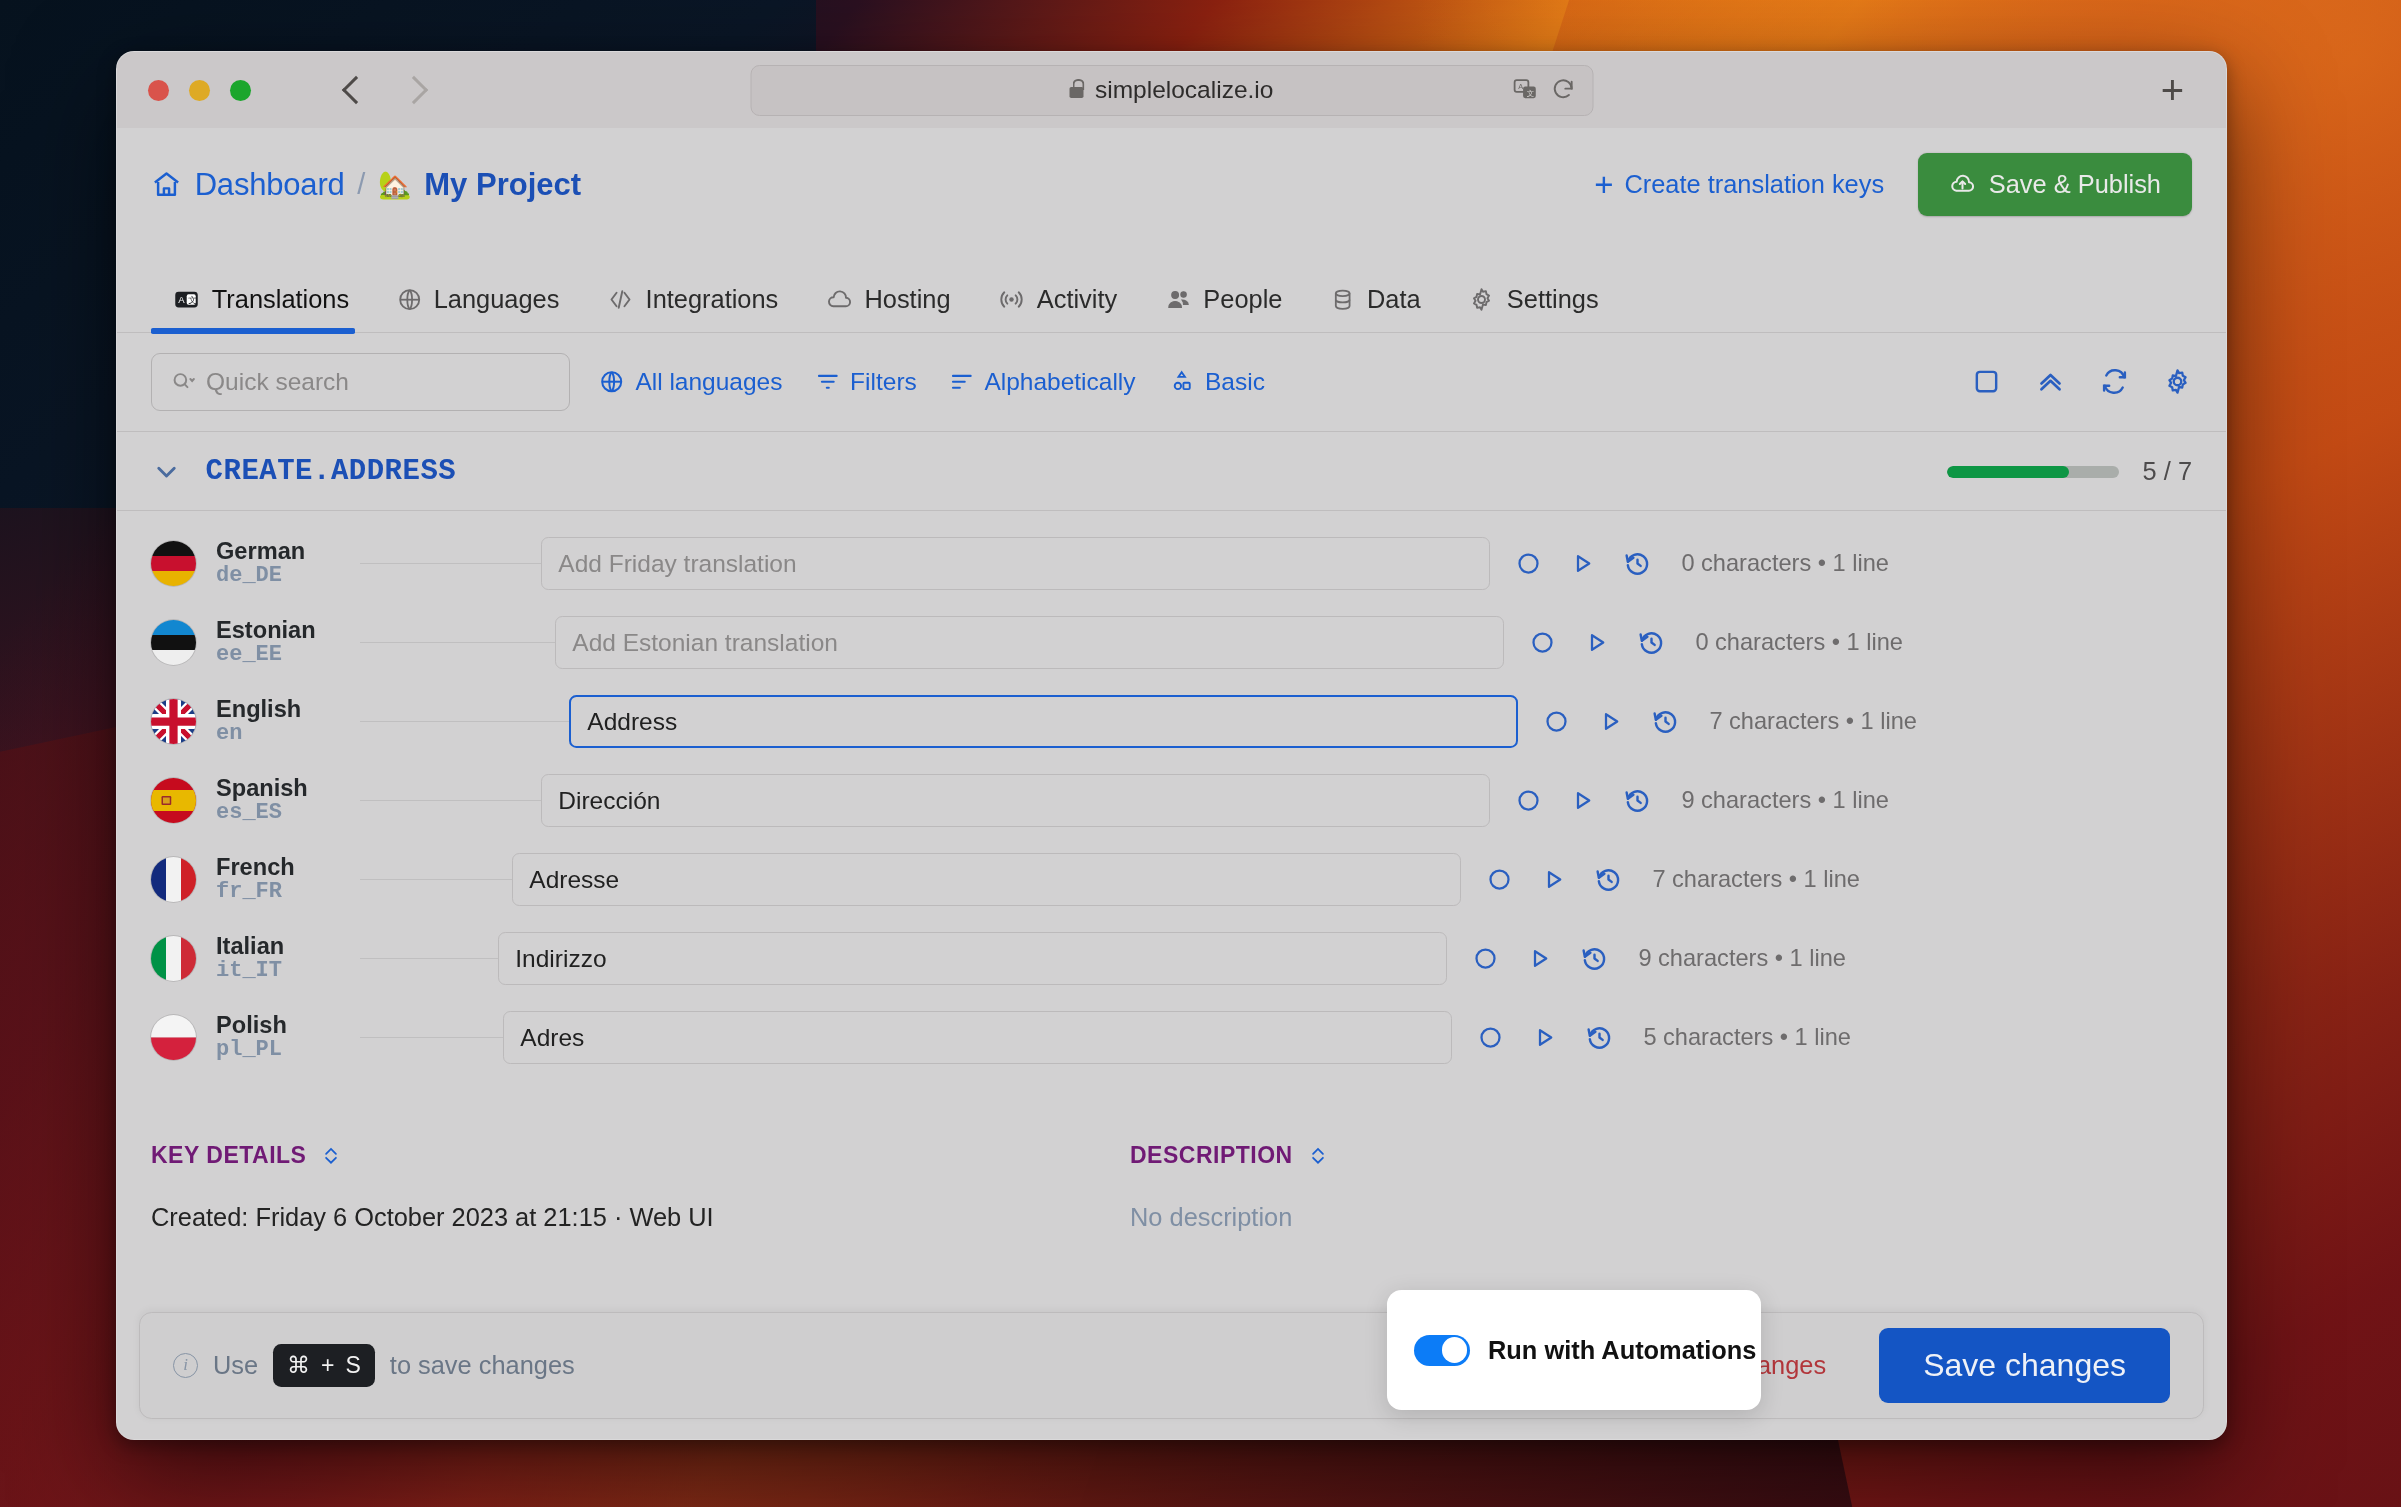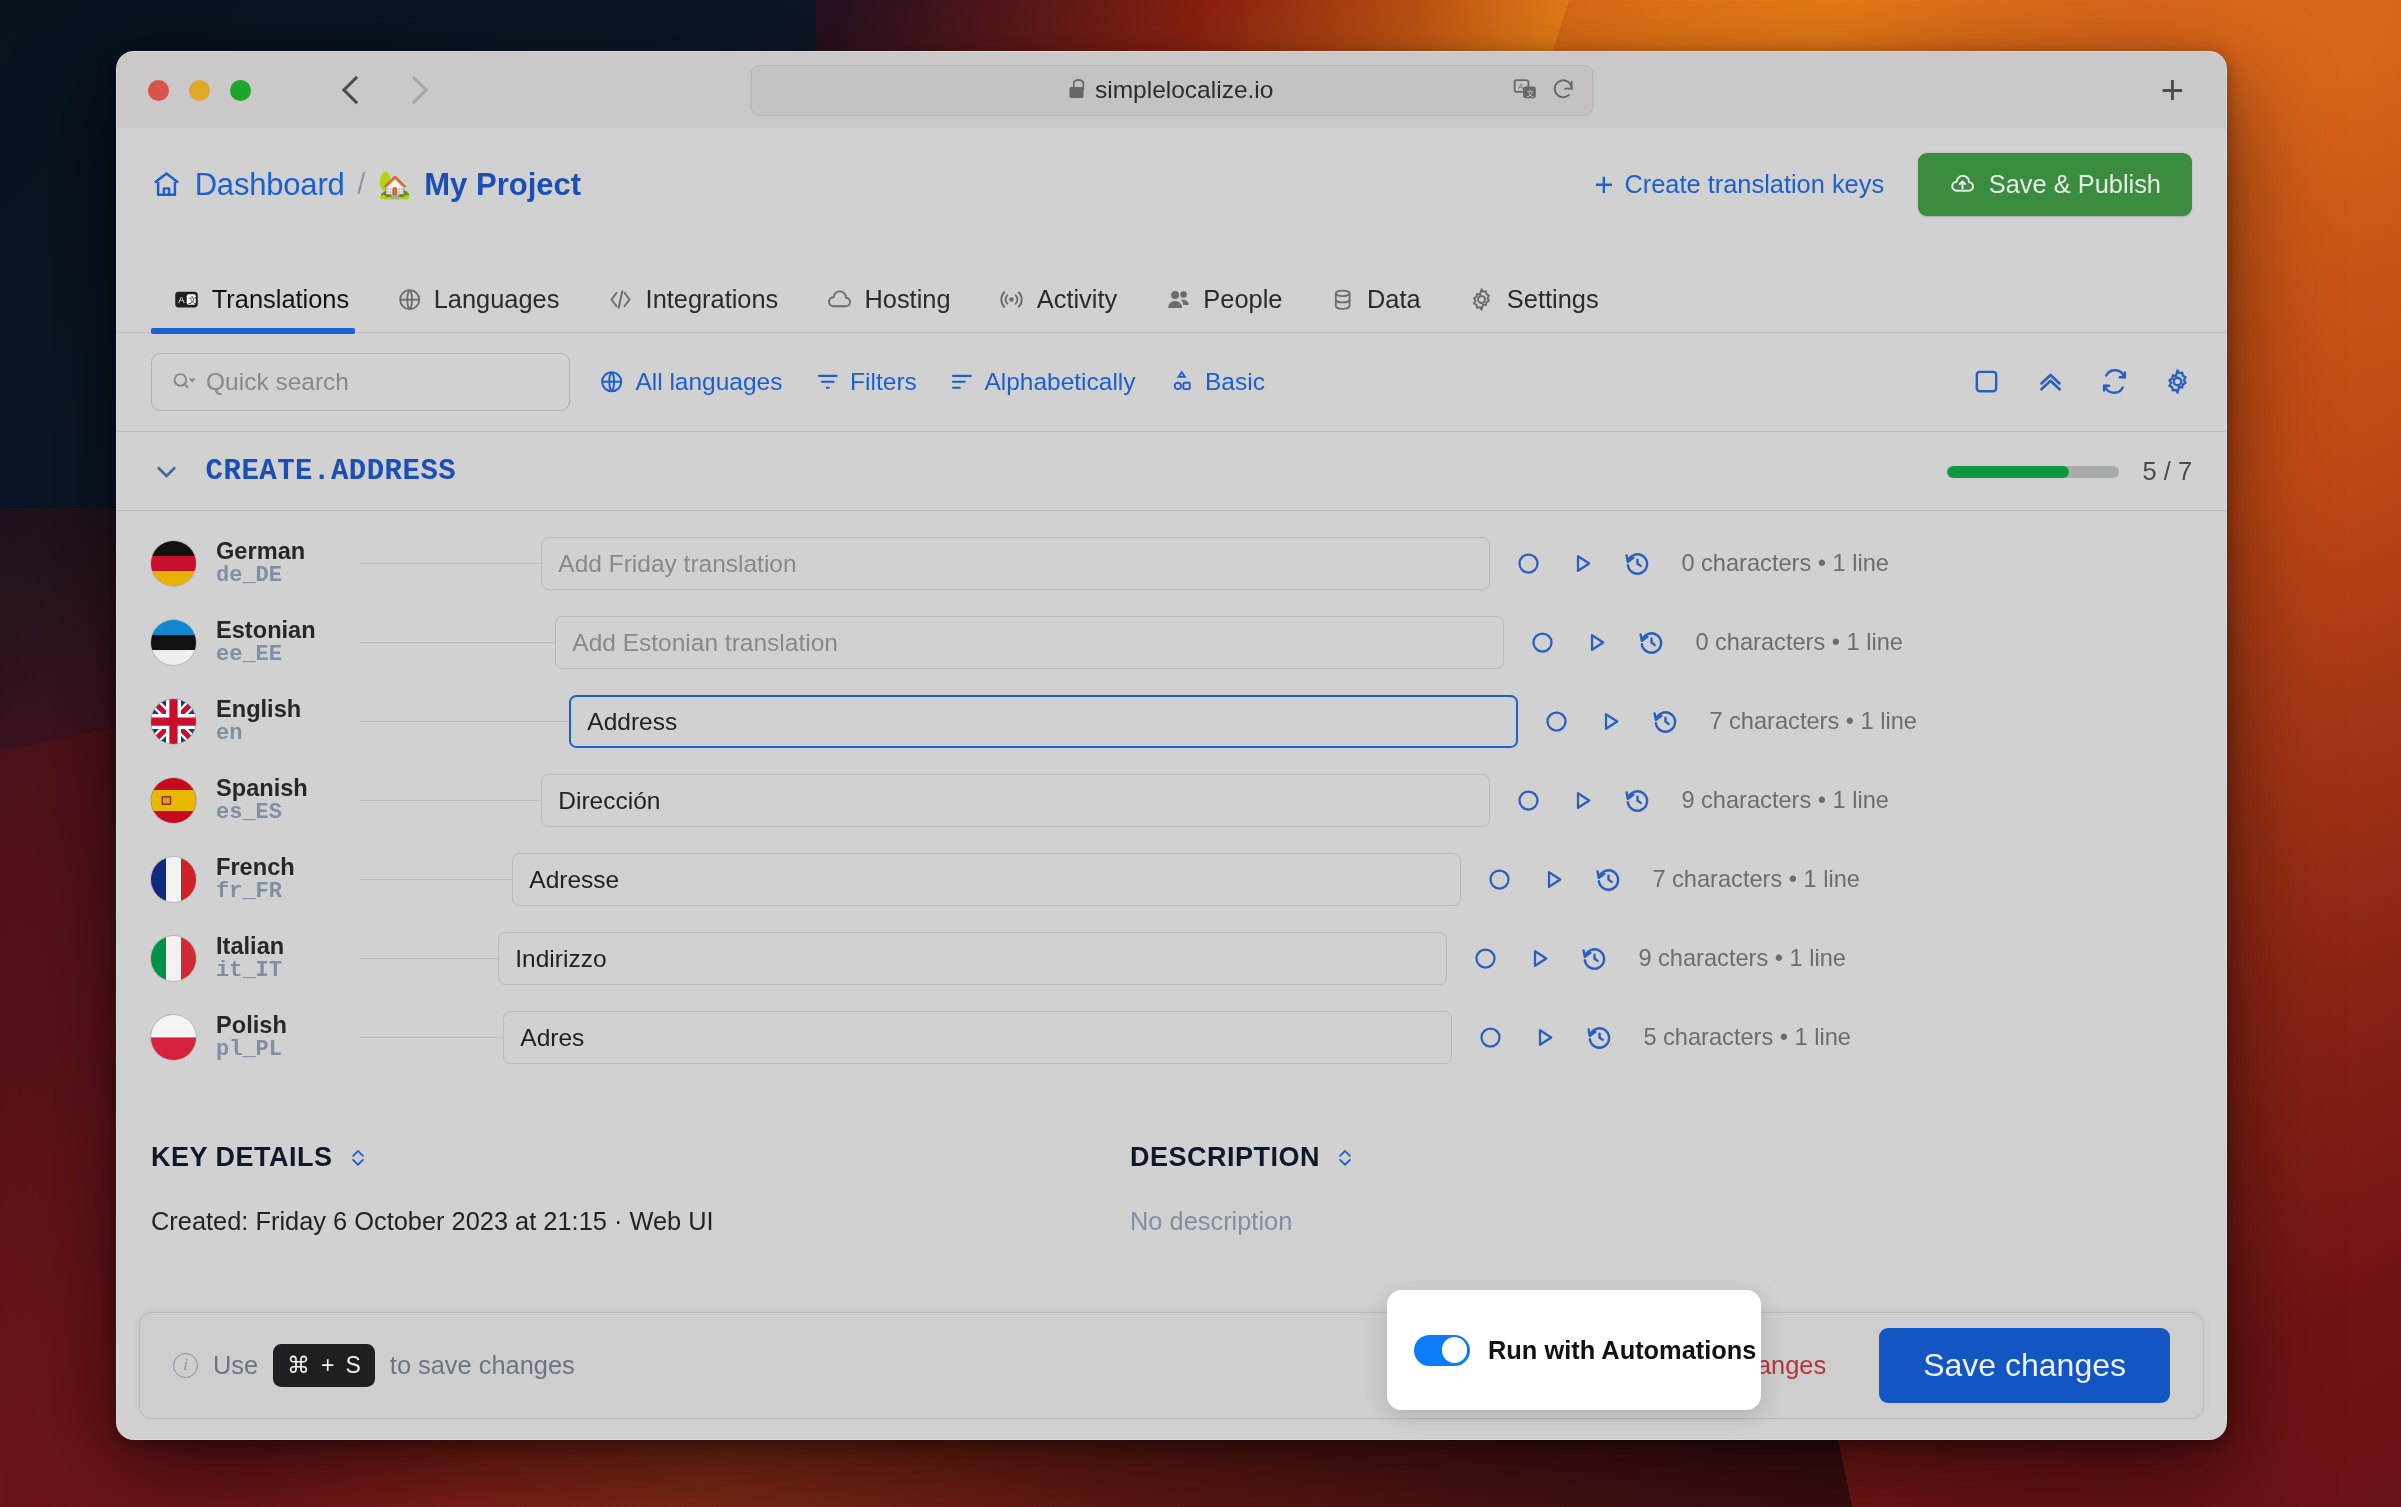--- a/index.html
+++ b/index.html
@@ -231,21 +231,21 @@
   .meta { font-size: 23.6px; color: #6e6c6d; margin-left: 29px; white-space: nowrap; }
 
   
   .details {
     display:flex; padding: 65px 34px 0 34px; gap: 0;
   }
   .dcol-a { width: 979px; }
   .dcol-b { flex: 1; }
   .dlabel {
     display:flex; align-items:center; gap: 15px;
-    font-size: 27px; font-weight: bold; color: #0f172a;
+    font-size: 23px; font-weight: bold; color: #701a75;
     letter-spacing: 0.5px; margin-bottom: 34px;
   }
   .dval { font-size: 25.4px; color: #232323; }
   .dval.muted { color: #7f8fa4; }
 
   
   .footer {
     position: absolute; left: 22px; right: 22px; bottom: 20px;
     height: 107px;
     background: #cfcecf;

